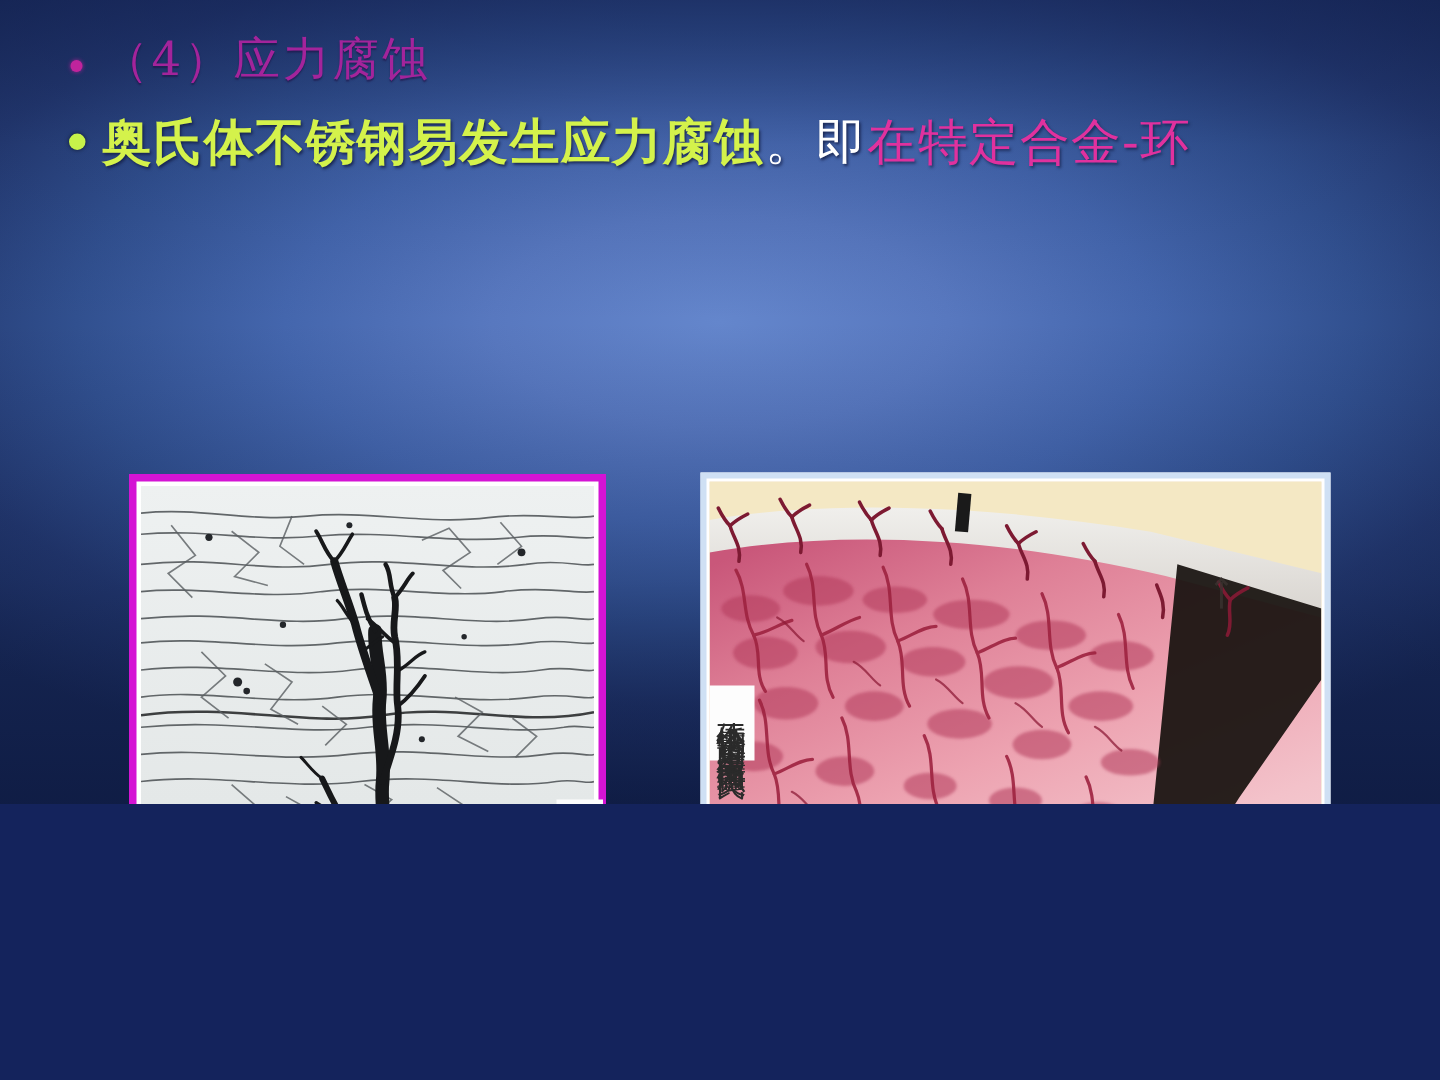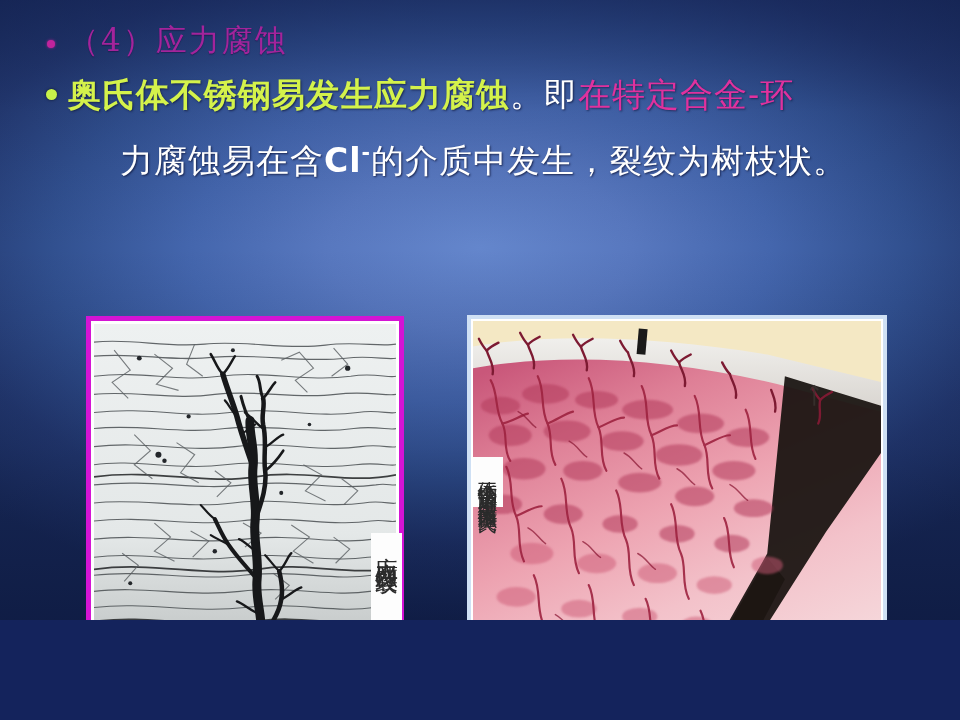--- a/index.html
+++ b/index.html
@@ -8,21 +8,21 @@
     overflow: hidden;
   }
   body {
     font-family: "DejaVu Sans", "Liberation Sans", sans-serif;
     background: #14235c;
   }
 
   #slide {
     position: relative;
     width: 960px;
-    height: 620px;
+    height: 536px;
     overflow: hidden;
     background:
       radial-gradient(ellipse 72% 60% at 50% 40%,
         #6486cc 0%,
         #5878bf 22%,
         #4466ad 42%,
         #31508f 62%,
         #23386f 80%,
         #192a58 100%),
       linear-gradient(180deg, #24386e 0%, #2d4a8c 35%, #223a72 70%, #16264f 100%);
@@ -227,21 +227,20 @@
       <span class="title-text">（4）应力腐蚀</span>
     </div>
 
     <div class="bullet-row para-row">
       <span class="bullet-dot"><i></i></span>
       <div class="para-text">
 
         <span class="ln l1"><span class="t-green">奥氏体不锈钢易发生应力腐蚀</span><span class="t-white">。</span><span class="t-white">即</span><span class="t-magenta">在特定合金-环</span></span>
 
 
-        <span class="ln l3"><span class="t-white">力腐蚀易在含</span><span class="t-bold-ion"><span>Cl</span><sup>-</sup></span><span class="t-white">的介质中发生，裂纹为树枝状。</span></span>
 
       </div>
     </div>
   </div>
 
   <div class="figure" id="fig-left">
     <div class="canvas">
       <svg class="micro-svg" viewBox="0 0 300 380" preserveAspectRatio="none">
         <defs>
           <linearGradient id="microBg" x1="0" y1="0" x2="0" y2="1">

